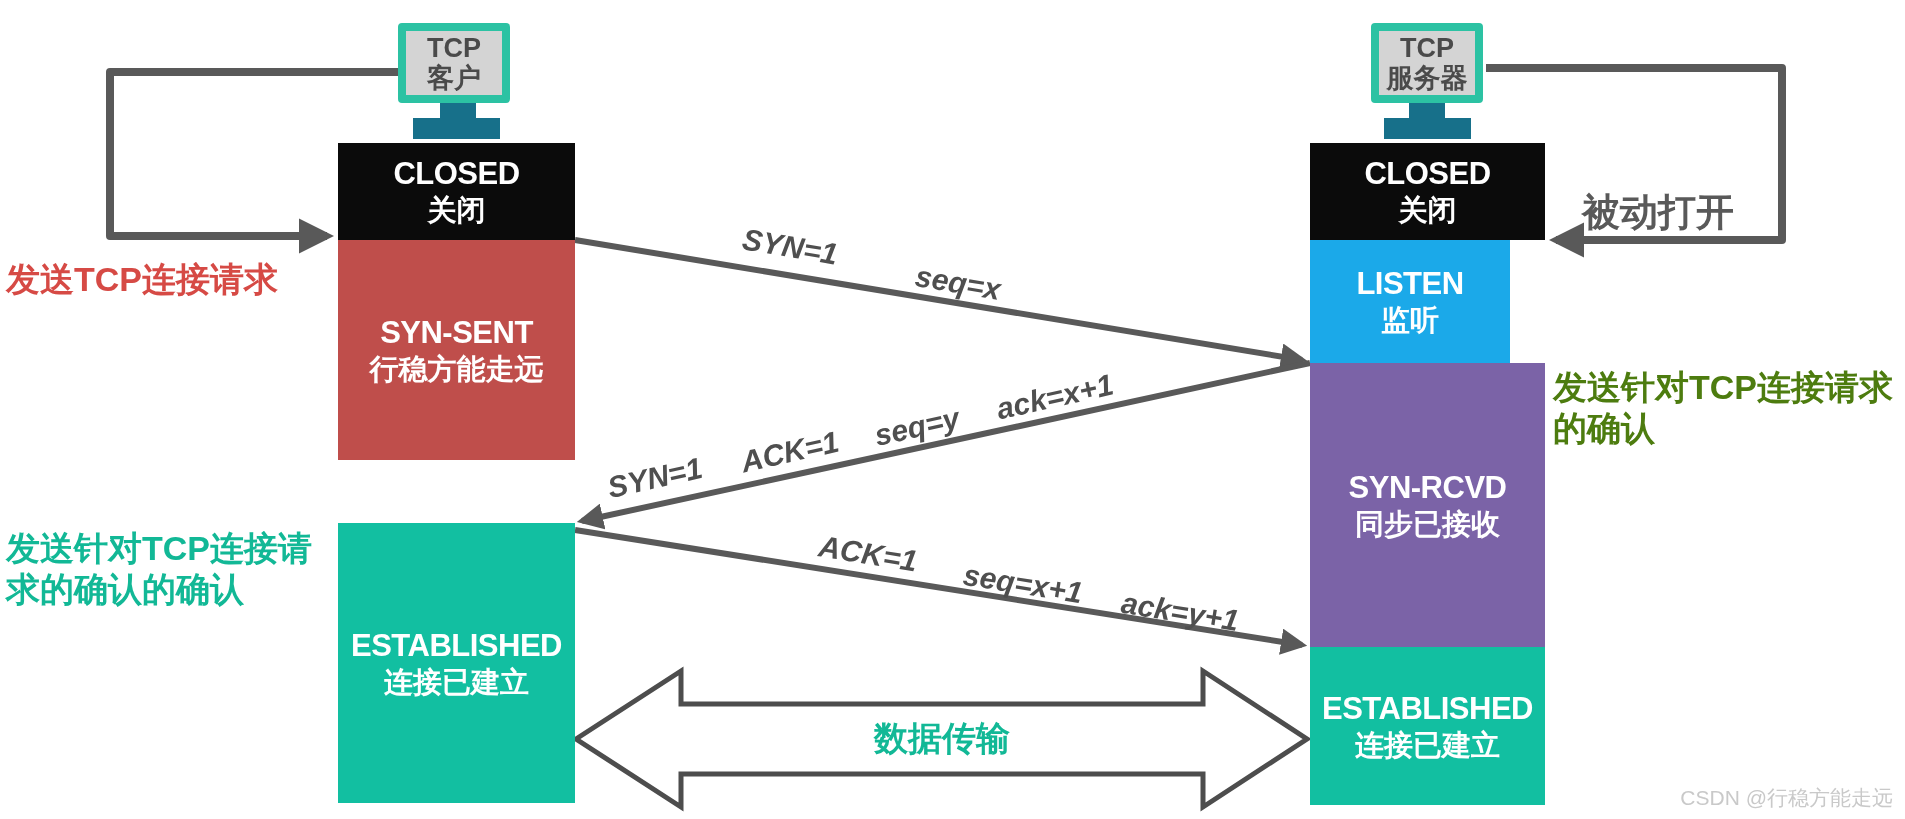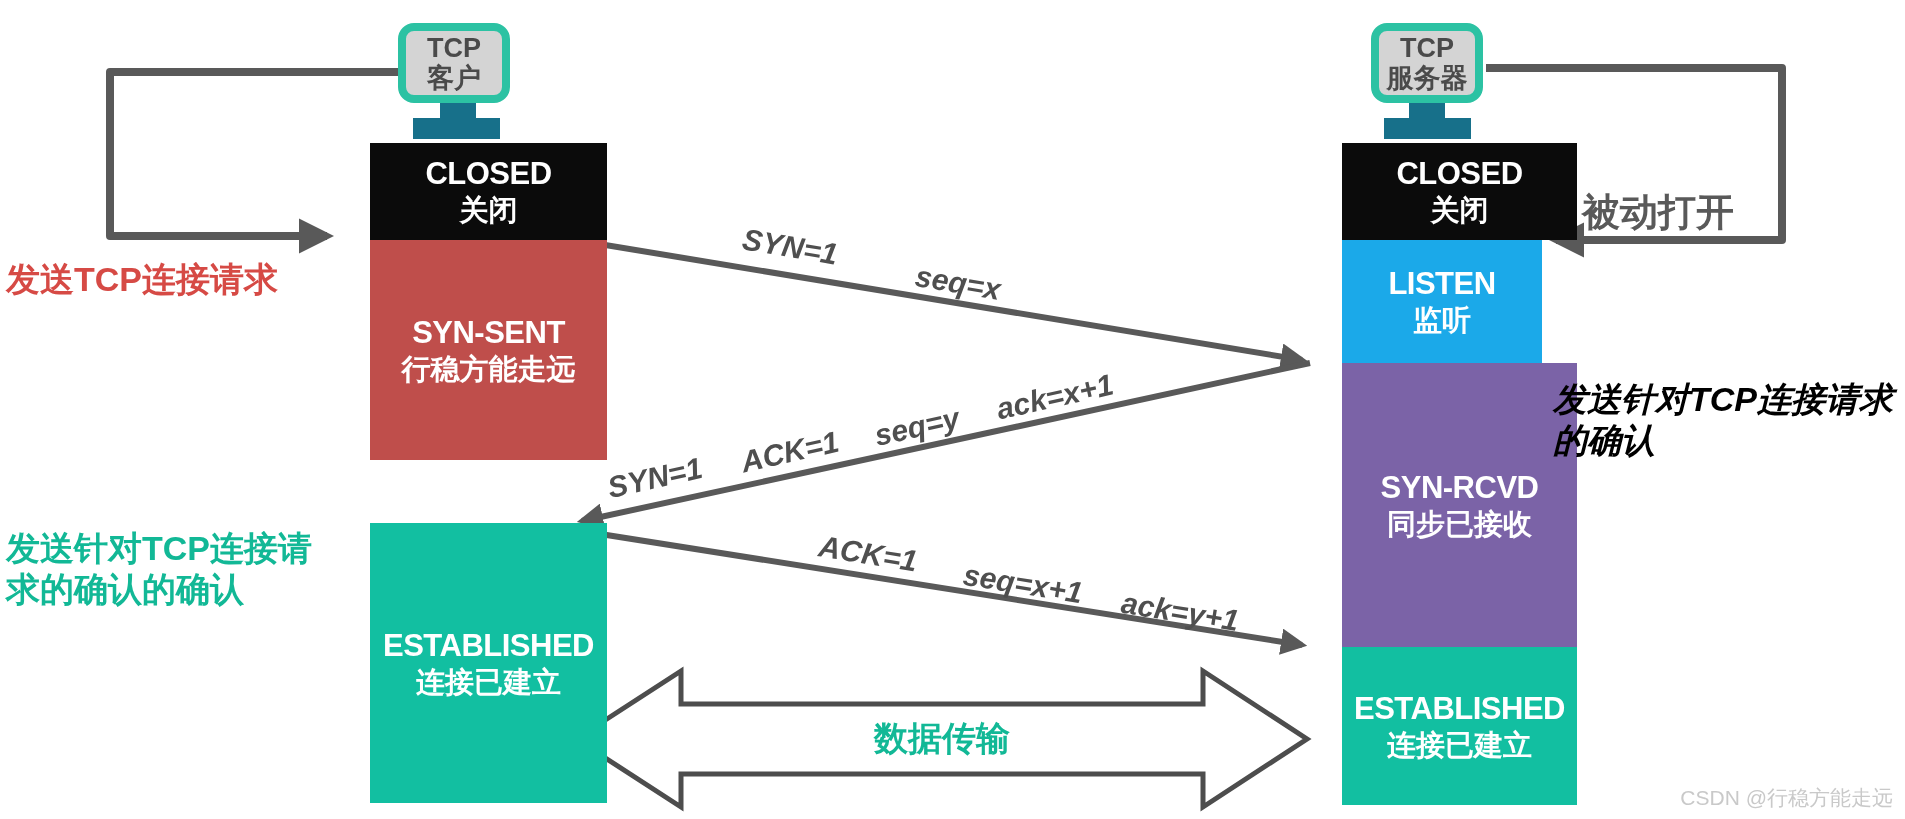--- a/index.html
+++ b/index.html
@@ -1,24 +1,24 @@
 <!DOCTYPE html>
 <html><head>
 <meta charset="utf-8">
 <style>
   html,body{margin:0;padding:0;background:#ffffff;}
   .stage{position:relative;width:1905px;height:819px;background:#ffffff;overflow:hidden;
          font-family:"Liberation Sans","DejaVu Sans",sans-serif;}
   svg.layer{position:absolute;left:0;top:0;}
   .state-box{position:absolute;display:flex;flex-direction:column;align-items:center;
-             justify-content:center;gap:7px;color:#ffffff;text-align:center;margin-left:32px;}
+             justify-content:center;gap:7px;color:#ffffff;text-align:center;}
   .st-en{font-weight:bold;font-size:31px;line-height:1;letter-spacing:-0.5px;}
   .st-zh{font-weight:bold;font-size:29px;line-height:1;}
   .monitor{position:absolute;width:96px;height:64px;background:#d4d4d4;border:8px solid #2cc2a3;
-           border-radius:16px;display:flex;flex-direction:column;align-items:center;justify-content:center;
+           border-radius:4px;display:flex;flex-direction:column;align-items:center;justify-content:center;
            color:#4a4a4a;font-weight:bold;font-size:27px;line-height:1.12;text-align:left;}
   .stand{position:absolute;background:#17708a;}
   .msg-label{position:absolute;font-weight:bold;font-style:italic;font-size:30px;color:#4f4f4f;
              white-space:nowrap;}
   .open-label{position:absolute;font-weight:bold;font-size:38px;color:#595959;white-space:nowrap;}
   .note{position:absolute;font-weight:bold;font-size:34px;line-height:1.22;white-space:nowrap;}
   .transfer-label{position:absolute;font-weight:bold;font-size:34px;white-space:nowrap;
                   transform:translate(-50%,-50%);}
   .watermark{position:absolute;font-size:21px;color:#c9c9c9;white-space:nowrap;}
 </style>
@@ -91,21 +91,21 @@
     <div class="st-zh">连接已建立</div>
   </div>
 
   <div class="open-label" style="left:1582px;top:187px;">被动打开</div>
 
   <div class="note" style="left: 6px; top: 259px; color: rgb(214, 74, 69);">发送TCP连接请求</div>
   <div class="note" style="left: 6px; top: 528px; color: rgb(18, 184, 150);">
     <div>发送针对TCP连接请</div>
     <div>求的确认的确认</div>
   </div>
-  <div class="note" style="left: 1553px; top: 379px; color: #000000; font-style: italic;">
+  <div class="note" style="left: 1553px; top: 367px; color: #4d7c0f;">
     <div>发送针对TCP连接请求</div>
     <div>的确认</div>
   </div>
 
   <div class="msg-label" style="left:790px;top:247px;transform:translate(-50%,-50%) rotate(9.5deg);">SYN=1</div>
   <div class="msg-label" style="left:958px;top:283px;transform:translate(-50%,-50%) rotate(9.5deg);">seq=x</div>
 
   <div class="msg-label" style="left:655px;top:478px;transform:translate(-50%,-50%) rotate(-12.5deg);">SYN=1</div>
   <div class="msg-label" style="left:790px;top:452px;transform:translate(-50%,-50%) rotate(-12.5deg);">ACK=1</div>
   <div class="msg-label" style="left:917px;top:427px;transform:translate(-50%,-50%) rotate(-12.5deg);">seq=y</div>

